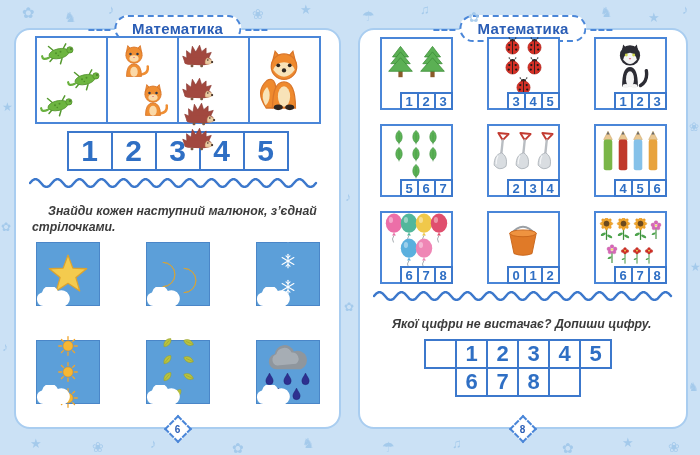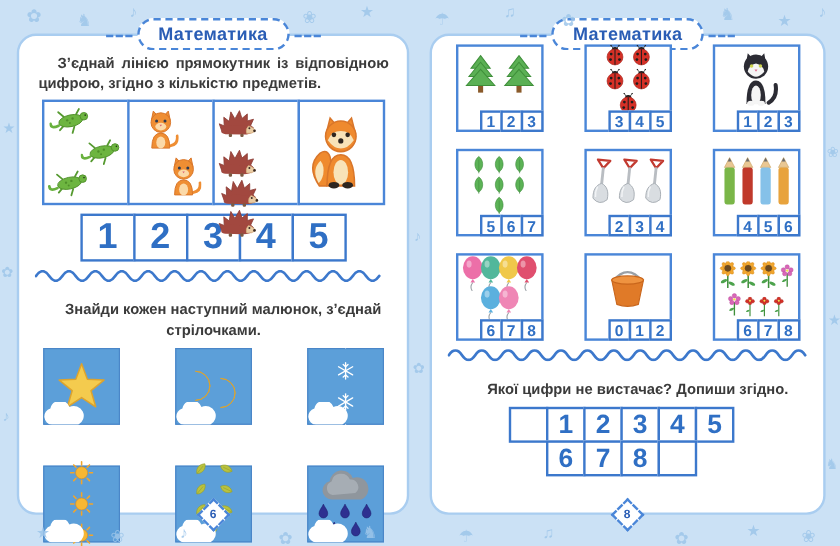--- a/index.html
+++ b/index.html
@@ -13,21 +13,21 @@
 
   .badge{position:absolute;top:-15px;left:50%;transform:translateX(-50%);background:#fff;
     border:2px dashed #4a86d8;border-radius:14px;padding:3px 16px;font-weight:bold;font-size:15px;
     color:#2a5db5;white-space:nowrap;letter-spacing:.3px;}
   .badge:before,.badge:after{content:"";position:absolute;top:50%;width:22px;border-top:2px dashed #4a86d8;}
   .badge:before{left:-28px;}
   .badge:after{right:-28px;}
 
   .instr{margin:15px 15px 0 16px;font-size:12.3px;font-weight:bold;color:#3b3b3b;line-height:1.32;
     text-indent:16px;text-align:justify;}
-  .instr-single{text-align:center;}
+  .instr-single{text-align:left;font-style:italic;}
 
   
   .count-row{display:flex;justify-content:center;margin-top:6px;}
   .count-box{width:73px;height:88px;border:2px solid #4a86d8;background:#fff;box-sizing:border-box;
     margin-left:-2px;position:relative;display:flex;flex-direction:column;justify-content:space-around;padding:3px;}
   .count-box:first-child{margin-left:0;}
   .t-lizard .ic{width:36px;height:24px;}
   .t-lizard .ic:nth-child(1){align-self:flex-start;margin-left:1px;}
   .t-lizard .ic:nth-child(2){align-self:flex-end;}
   .t-lizard .ic:nth-child(3){align-self:flex-start;}
@@ -104,21 +104,20 @@
 </style>
 </head>
 <body>
 
 <div class="canvas">
 
   <div class="page page-left">
     <div class="badge">
       <span>Математика</span>
     </div>
-    <p class="instr">З’єднай лінією прямокутник із відповідною цифрою, згідно з кількістю предметів.</p>
     <div class="count-row">
         <div class="count-box t-lizard">
           <svg viewBox="0 0 48 32" class="ic ic-lizard">
             <use href="#sym-lizard" xlink:href="#sym-lizard"></use>
           </svg>
           <svg viewBox="0 0 48 32" class="ic ic-lizard">
             <use href="#sym-lizard" xlink:href="#sym-lizard"></use>
           </svg>
           <svg viewBox="0 0 48 32" class="ic ic-lizard">
             <use href="#sym-lizard" xlink:href="#sym-lizard"></use>
@@ -477,21 +476,21 @@
           <div class="num-strip">
             <div class="num-cell-sm">6</div>
             <div class="num-cell-sm">7</div>
             <div class="num-cell-sm">8</div>
           </div>
         </div>
       </div>
     <svg class="wave" height="10" width="300" viewBox="0 0 300 10">
         <path d="M1 5 q5.5 -8 11 0 q5.5 8 11 0 q5.5 -8 11 0 q5.5 8 11 0 q5.5 -8 11 0 q5.5 8 11 0 q5.5 -8 11 0 q5.5 8 11 0 q5.5 -8 11 0 q5.5 8 11 0 q5.5 -8 11 0 q5.5 8 11 0 q5.5 -8 11 0 q5.5 8 11 0 q5.5 -8 11 0 q5.5 8 11 0 q5.5 -8 11 0 q5.5 8 11 0 q5.5 -8 11 0 q5.5 8 11 0 q5.5 -8 11 0 q5.5 8 11 0 q5.5 -8 11 0 q5.5 8 11 0 q5.5 -8 11 0 q5.5 8 11 0 q5.5 -8 11 0" fill="none" stroke="#3c78cc" stroke-width="2.3" stroke-linecap="round"></path>
       </svg>
-    <p class="instr instr-single">Якої цифри не вистачає? Допиши згідно.</p>
+    <p class="instr instr-single">Якої цифри не вистачає? Допиши цифру.</p>
     <div class="missing-table">
         <div class="mt-row">
           <div class="mt-cell"></div>
           <div class="mt-cell">1</div>
           <div class="mt-cell">2</div>
           <div class="mt-cell">3</div>
           <div class="mt-cell">4</div>
           <div class="mt-cell">5</div>
         </div>
         <div class="mt-row mt-row2">

